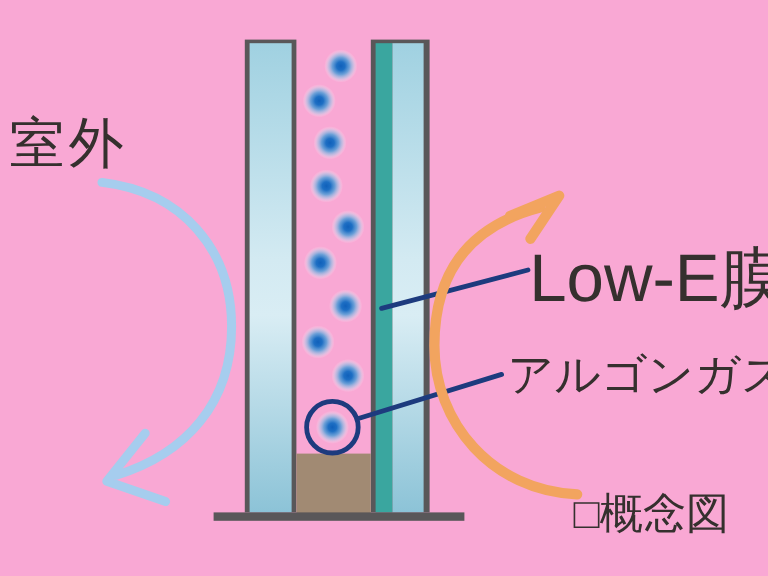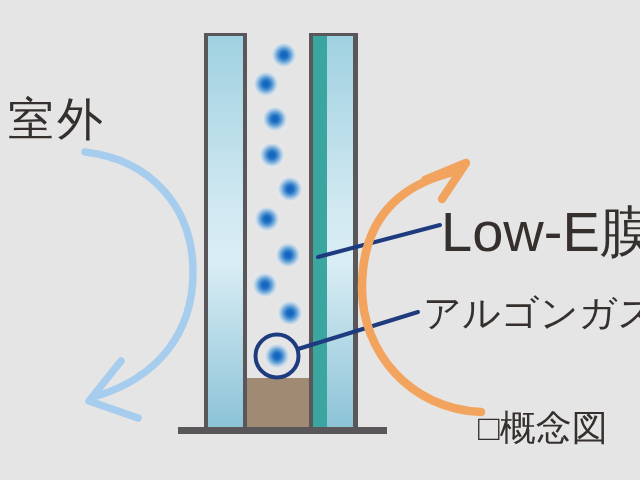--- a/index.html
+++ b/index.html
@@ -5,21 +5,21 @@
   html, body {
     margin: 0;
     padding: 0;
     background: #ffffff;
     font-family: "Liberation Sans", sans-serif;
   }
   .diagram {
     position: relative;
     width: 640px;
     height: 480px;
-    background: #e5e5e5;
+    background: #f9a8d4;
     overflow: hidden;
   }
   .diagram svg {
     position: absolute;
     left: 0;
     top: 0;
   }
   .label {
     position: absolute;
     color: #35302e;

